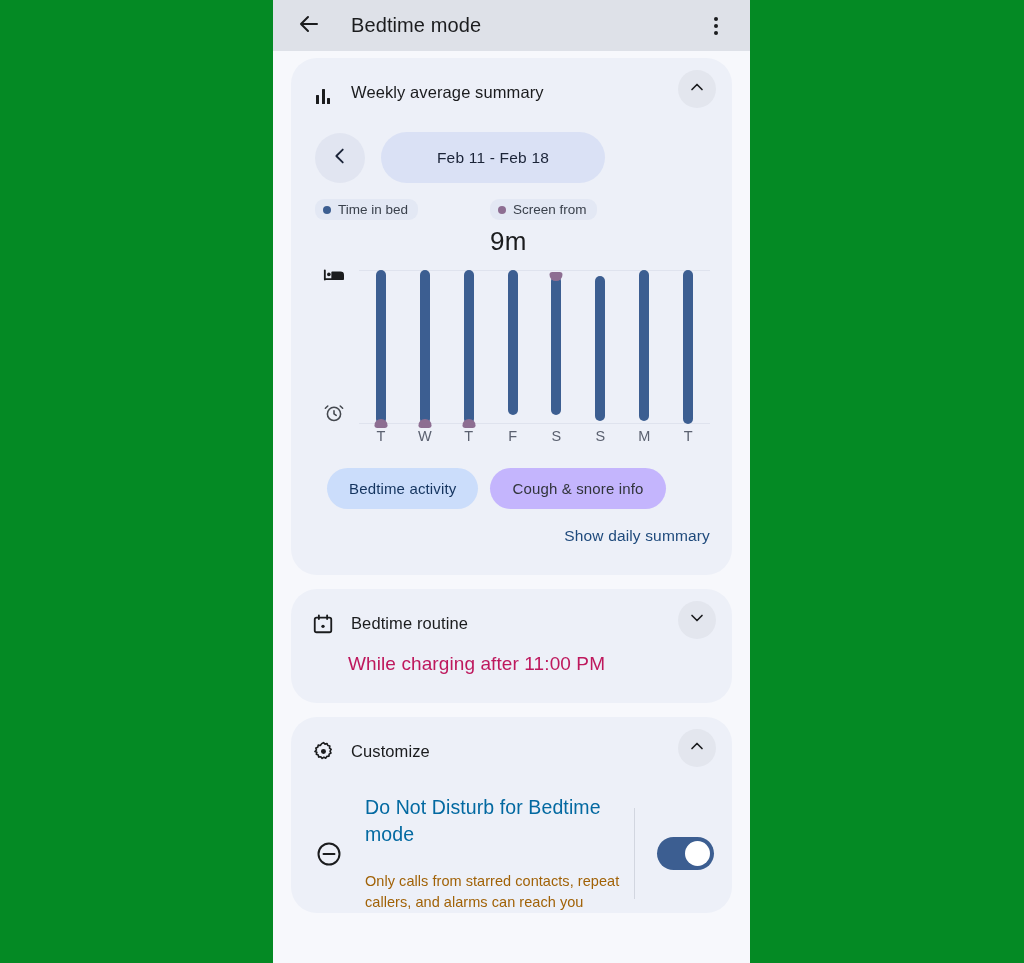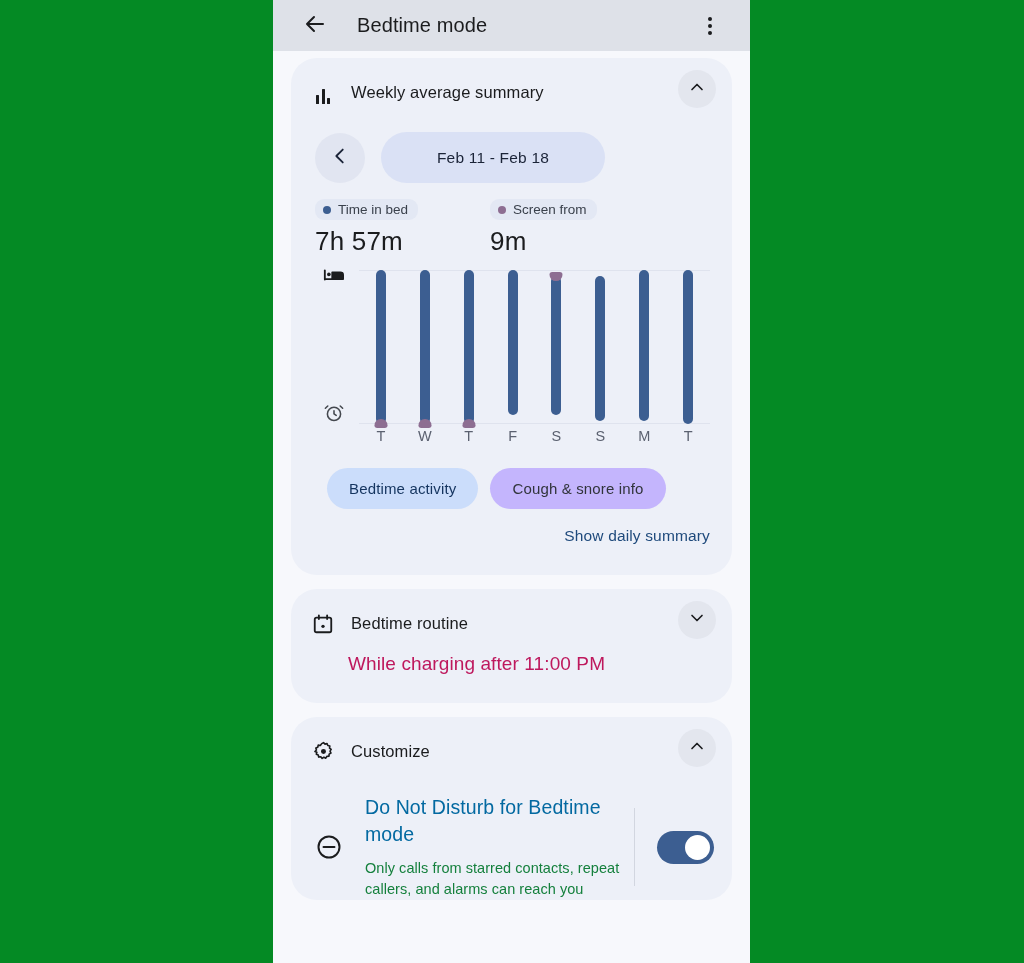--- a/index.html
+++ b/index.html
@@ -26,21 +26,21 @@
     background: #F7F8FC;
     overflow: hidden;
   }
 
   
   .appbar {
     height: 51px;
     background: #DEE1E8;
     display: flex;
     align-items: center;
-    padding: 0 22px;
+    padding: 0 16px;
   }
   .appbar-back {
     width: 40px; height: 40px;
     display: flex; align-items: center; justify-content: center;
     flex: none;
   }
   .appbar-title {
     font-size: 20px;
     color: #1B1C1E;
     margin-left: 22px;
@@ -267,23 +267,23 @@
   .dnd-icon { width: 28px; height: 28px; flex: none; }
   .dnd-text { flex: 1; padding-left: 22px; padding-right: 14px; }
   .dnd-title {
     font-size: 19.5px;
     color: #0369a1;
     line-height: 27px;
     letter-spacing: 0.1px;
   }
   .dnd-desc {
     font-size: 14.5px;
-    color: #15803d;
+    color: #a16207;
     line-height: 21px;
-    margin-top: 10px;
+    margin-top: 23px;
     letter-spacing: 0.05px;
   }
   .dnd-divider {
     width: 1px;
     align-self: stretch;
     background: #D2D6E0;
     margin: 14px 0;
     flex: none;
   }
   .toggle {
@@ -354,21 +354,20 @@
       </div>
       <div class="weeknav-range">Feb 11 - Feb 18</div>
     </div>
 
     <div class="stats">
       <div class="stat">
         <span class="stat-chip">
           <span class="stat-dot" style="background:#3C5E91"></span>
           <span>Time in bed</span>
         </span>
-        <div class="stat-value">7h 57m</div>
       </div>
       <div class="stat">
         <span class="stat-chip">
           <span class="stat-dot" style="background:#8D6E92"></span>
           <span>Screen from</span>
         </span>
         <div class="stat-value">9m</div>
       </div>
     </div>
 

